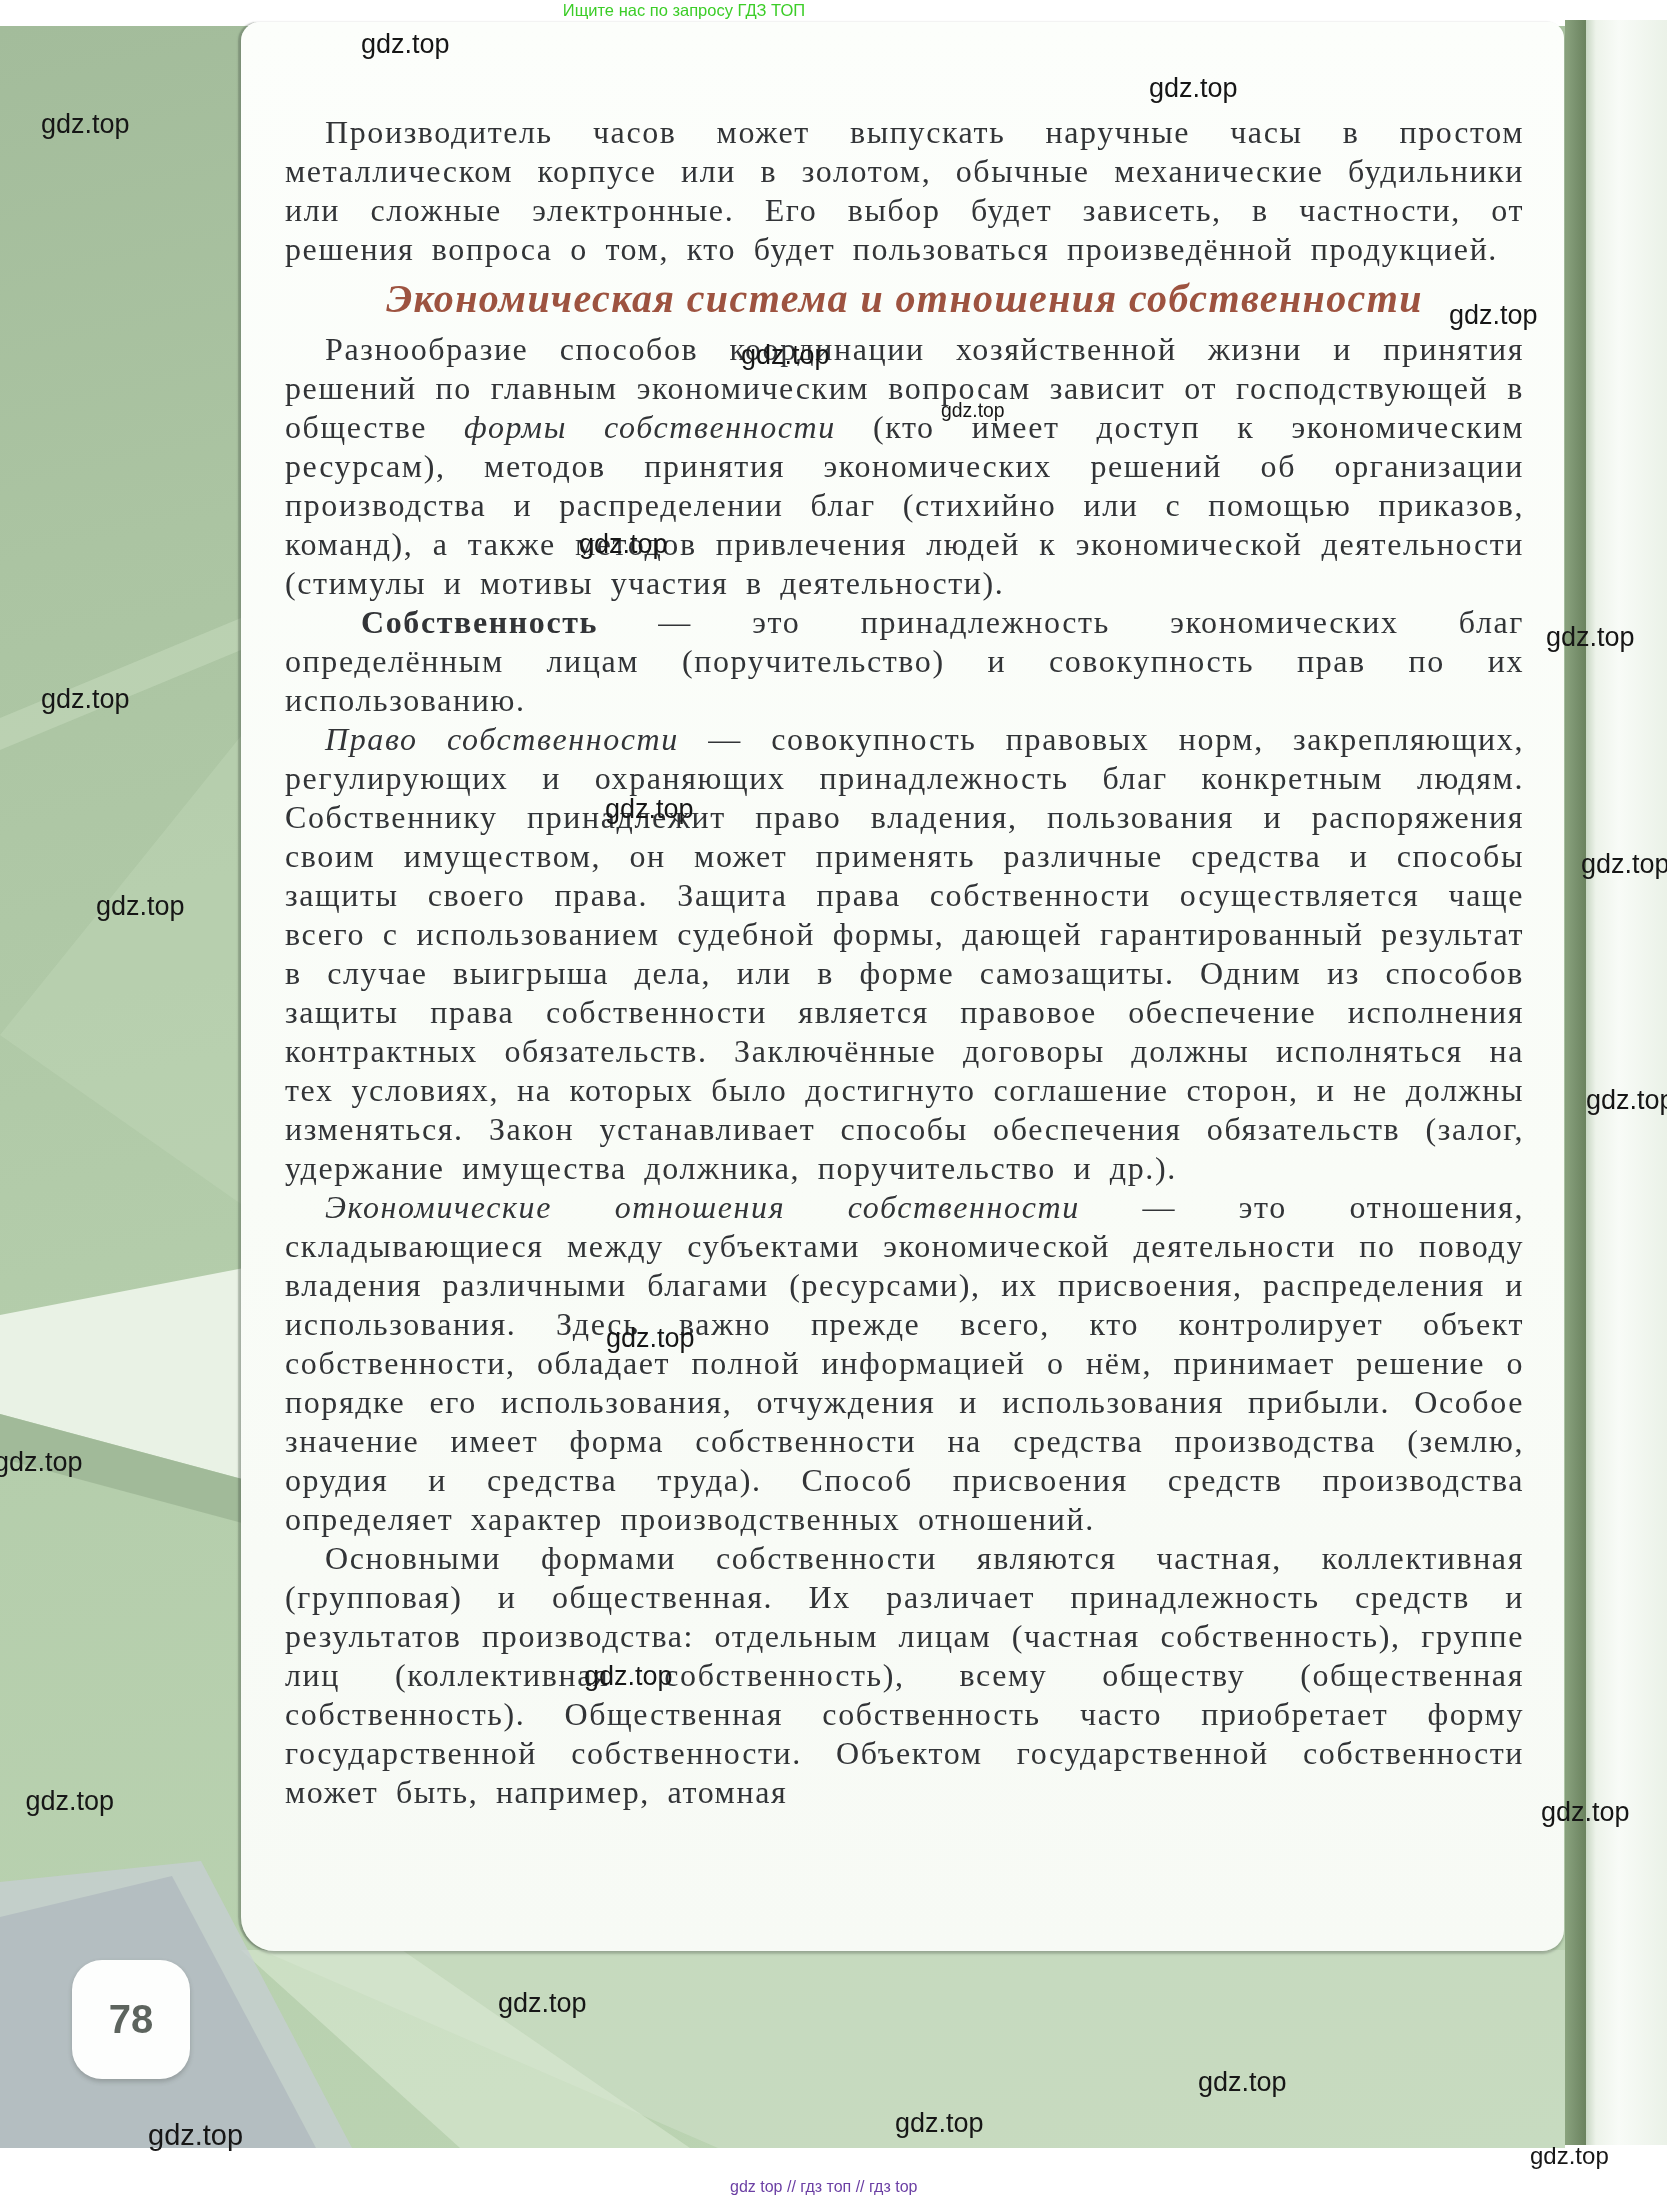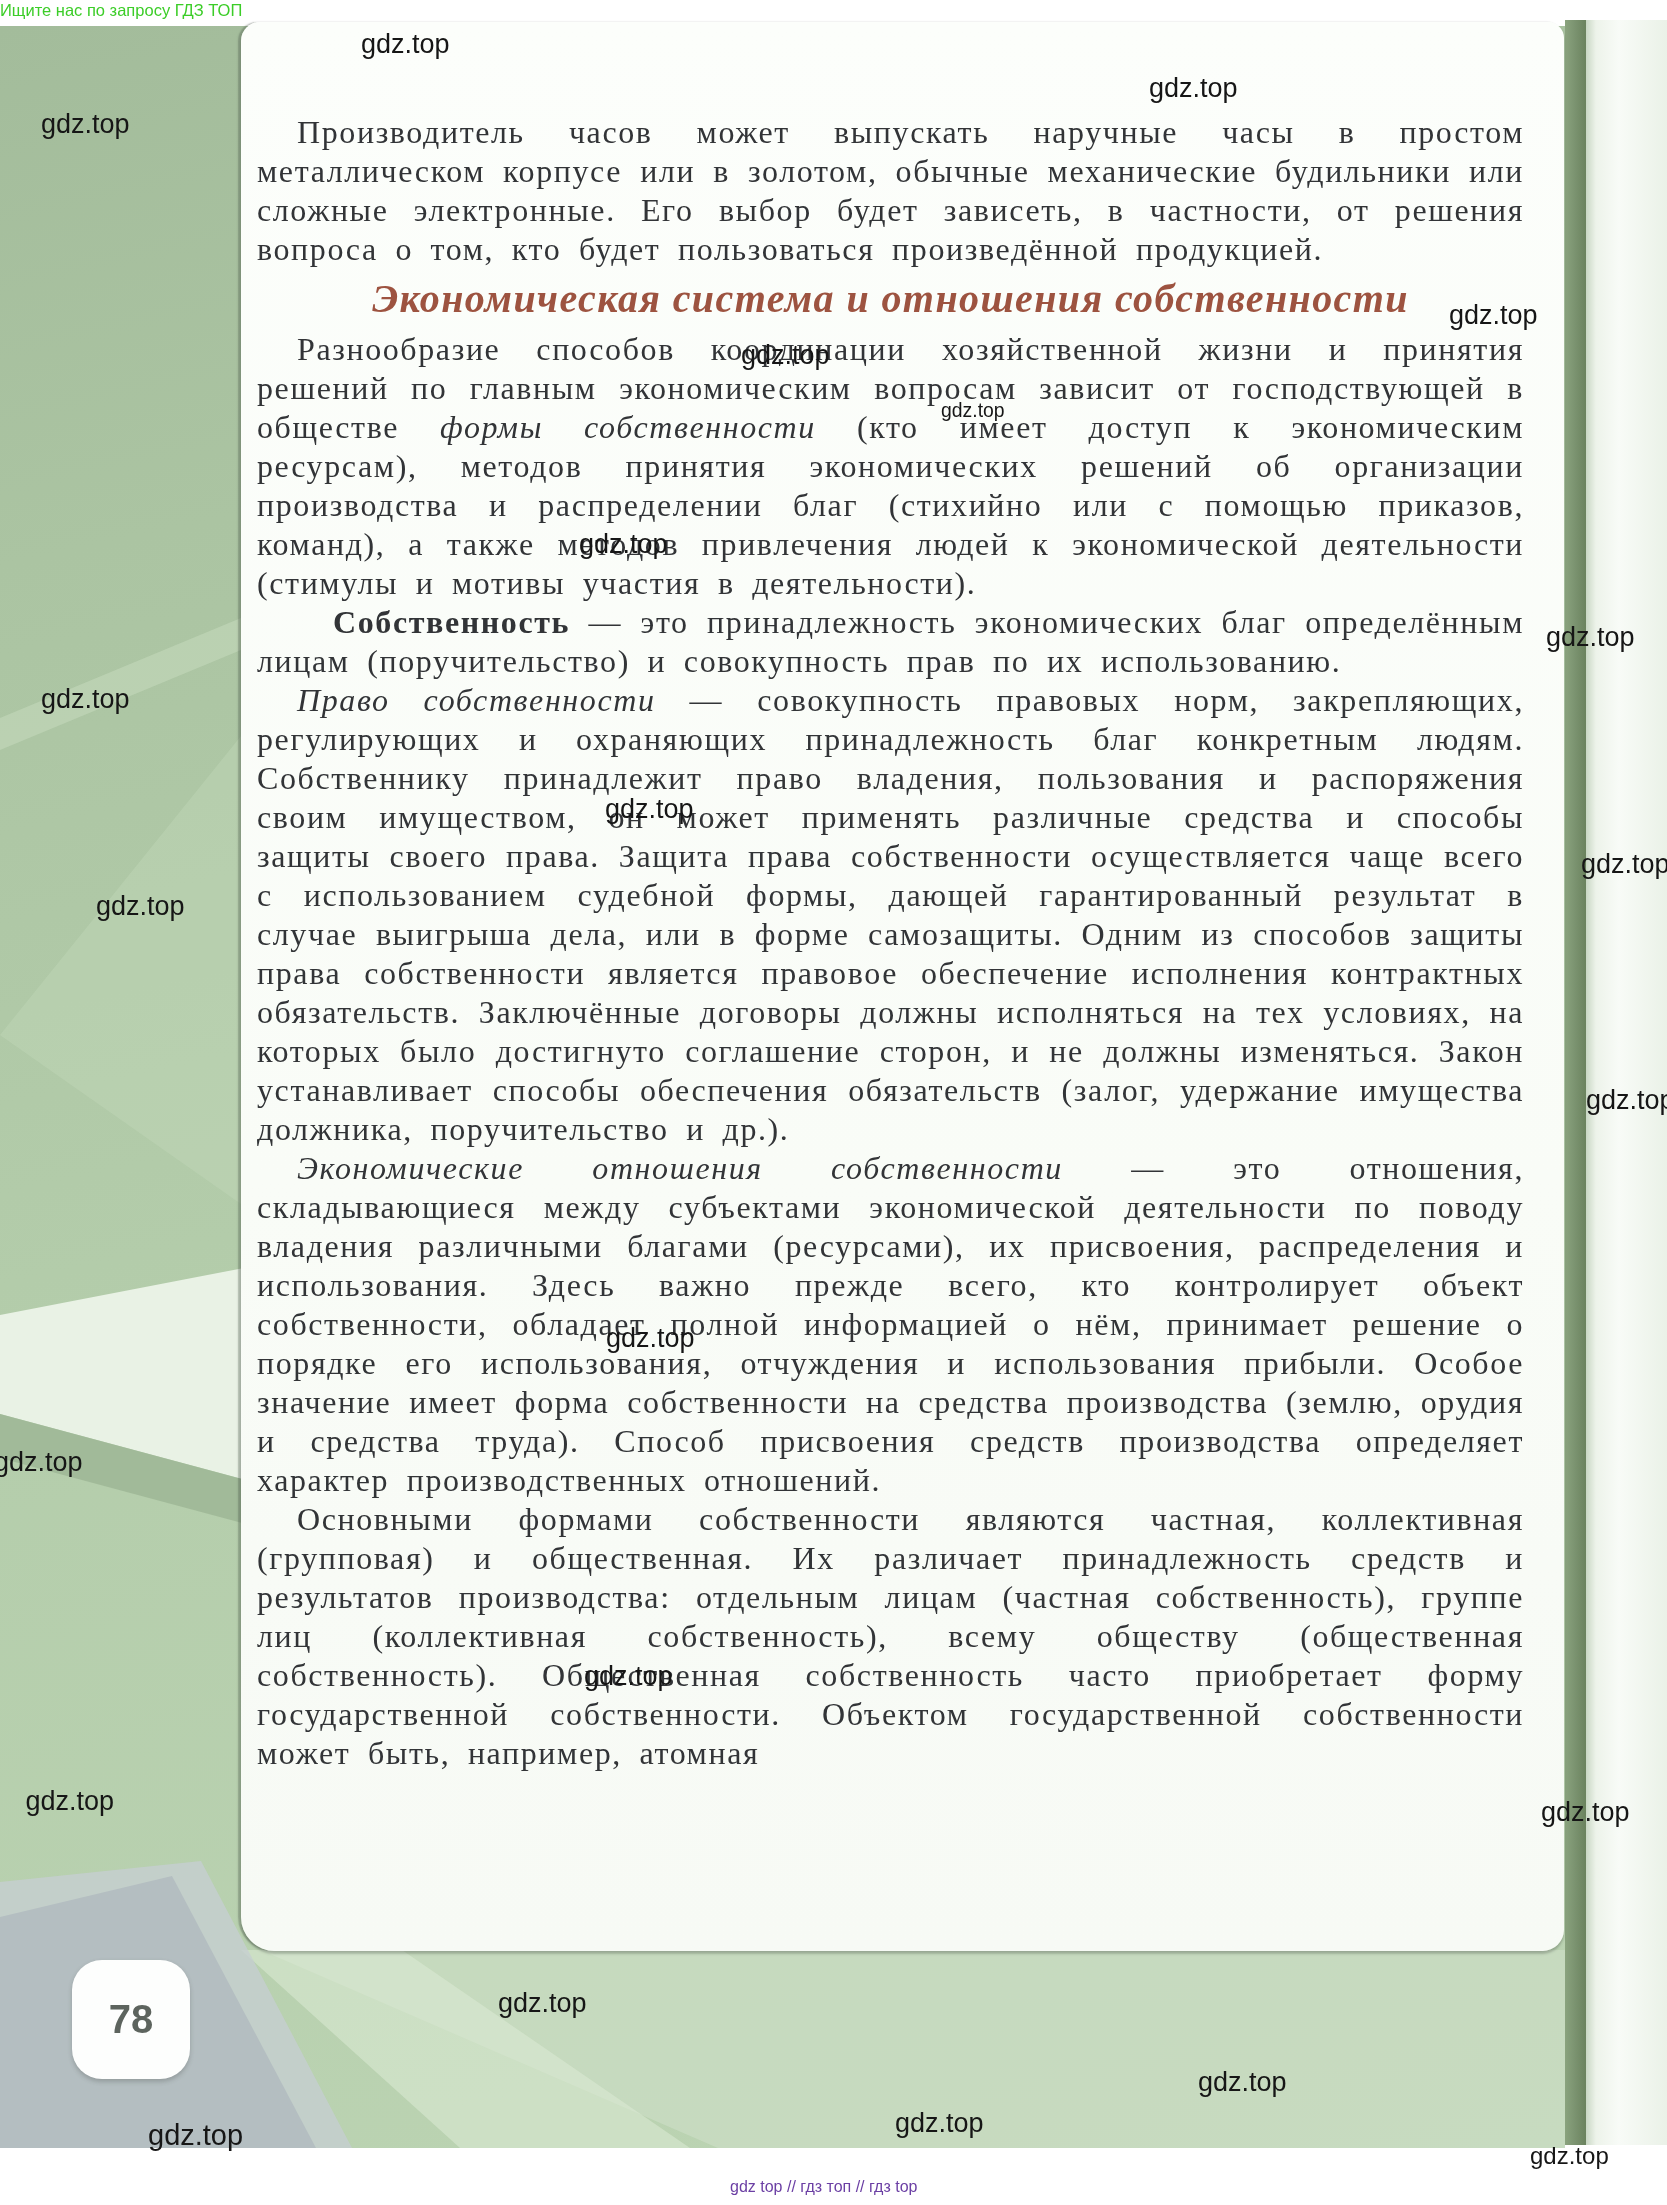--- a/index.html
+++ b/index.html
@@ -31,21 +31,21 @@
     background:linear-gradient(90deg,#c9d7c4 0px,#edf3ea 10px,#f8fbf7 33px,#eaf1e7 100%);
   }
   
   .card{
     position:absolute;left:241px;top:21.5px;width:1323px;height:1929px;
     background:linear-gradient(180deg,#fcfefb 0%,#f9fcf7 60%,#f7faf5 100%);
     border-radius:18.7px 16px 21.5px 34px;
     box-shadow:-2.2px 0 1.4px rgba(70,80,70,.35),0 2.2px 2.2px rgba(70,80,70,.3);
     overflow:hidden;
   }
-  .card-inner{padding:91px 40px 0 16px;}
+  .card-inner{padding:91px 40px 0 44px;}
   .para{
     margin:0;text-indent:40px;text-align:justify;
     font-size:32px;line-height:39px;color:#323437;
     letter-spacing:1.6px;word-spacing:8px;
   }
   .run-normal{font-style:normal;font-weight:normal;}
   .run-italic{font-style:italic;}
   .run-bold{font-weight:bold;margin-left:36px;}
   .section-heading{
     margin:7.2px 0 8.6px;text-align:center;
@@ -64,21 +64,21 @@
     font-family:"Liberation Sans",sans-serif;font-weight:bold;
     font-size:40px;color:var(--badge-text,#5d645e);
   }
   
   #watermark-layer{position:absolute;left:4px;top:0;width:100%;height:100%;pointer-events:none;}
   .wm{
     position:absolute;font-family:"Liberation Sans",sans-serif;
     color:var(--watermark,#161616);white-space:nowrap;
   }
   .promo{
-    position:absolute;left:0;top:1.4px;width:1368px;
+    position:absolute;left:0;top:1.4px;width:1368px;text-align:center;
     font-family:"Liberation Sans",sans-serif;font-size:16.5px;
     color:var(--promo,#3ccd28);
   }
   .footer-credit{
     position:absolute;left:730px;top:2178px;
     font-family:"Liberation Sans",sans-serif;font-size:16px;
     color:var(--footer,#6b3fa4);white-space:nowrap;
   }
 </style>
 </head>

